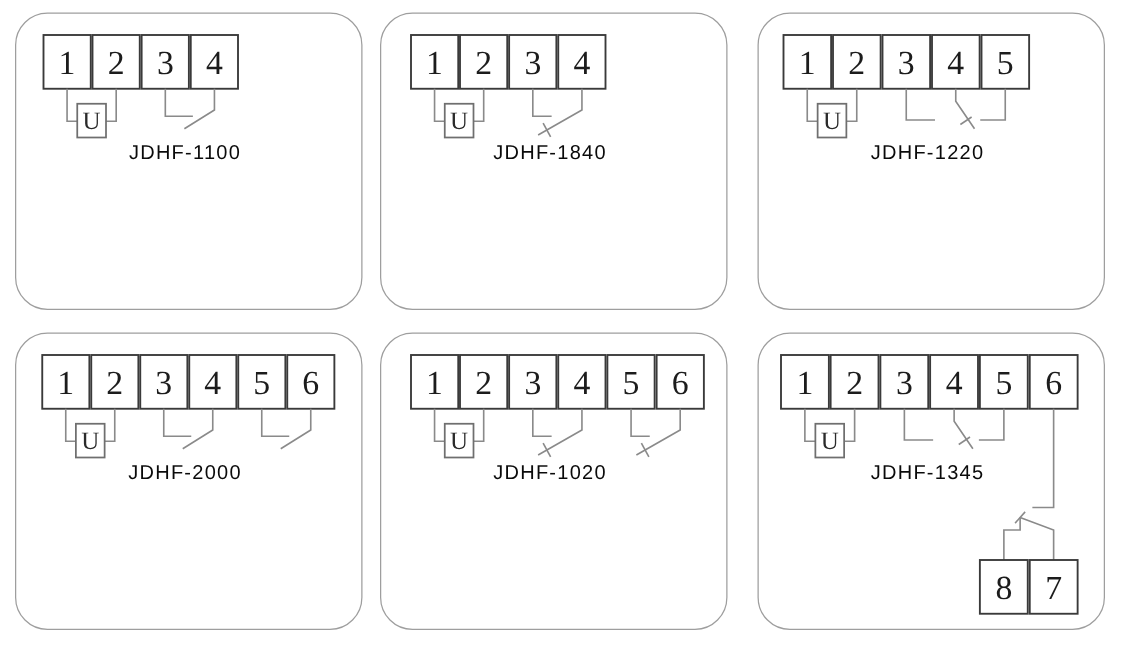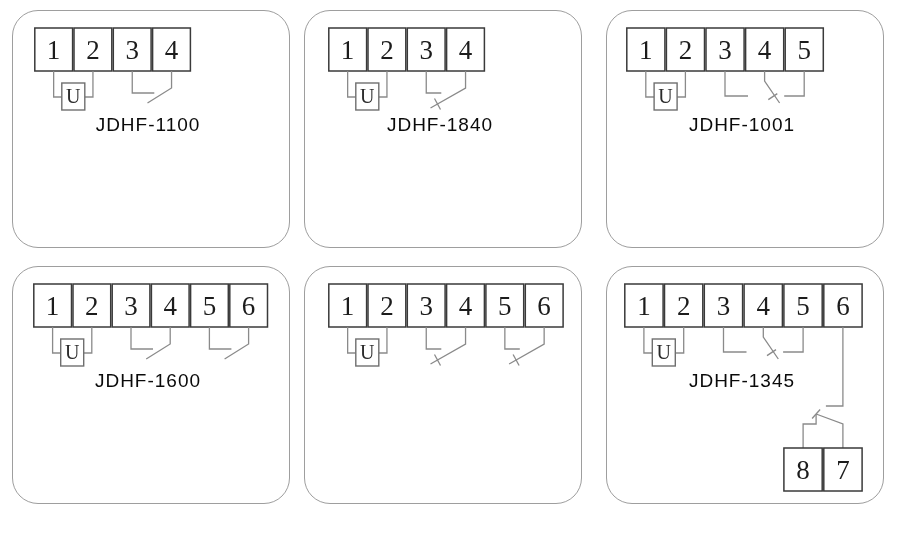--- a/index.html
+++ b/index.html
@@ -19,21 +19,21 @@
   .num{
     font-family:"Liberation Serif","DejaVu Serif",serif;
     font-size:27px;fill:#1c1c1c;text-anchor:middle;
   }
   .coil-letter{
     font-family:"Liberation Serif","DejaVu Serif",serif;
     font-size:20px;fill:#2a2a2a;text-anchor:middle;
   }
   .panel-label{
     position:absolute;left:0;right:6px;top:103px;text-align:center;
-    font-size:19px;color:#0a0a0a;letter-spacing:1px;white-space:nowrap;
+    font-size:16px;color:#0a0a0a;letter-spacing:1px;white-space:nowrap;
   }
 </style>
 </head>
 <body>
 
 <div id="canvas">
     <div class="panel" style="left: 12px; top: 10px; width: 278px; height: 238px;">
       <svg width="278" height="238">
         <g>
           <rect x="21.8" y="17" width="37.8" height="43" class="cell"></rect>
@@ -104,21 +104,21 @@
           <rect x="47.1" y="72" width="23" height="27" class="ubox"></rect>
           <text x="58.6" y="92" class="coil-letter">U</text>
         </g>
         <g>
           <path d="M 118 60 V 85 H 141.0" class="wire"></path>
           <path d="M 157.6 60 V 70 L 172.6 92" class="wire"></path>
           <path d="M 161.3 88.6 L 170.3 82.6" class="wire"></path>
           <path d="M 197.20000000000002 60 V 85 H 177.2" class="wire"></path>
         </g>
       </svg>
-      <div class="panel-label">JDHF-1001</div>
+      <div class="panel-label">JDHF-1220</div>
     </div>
     <div class="panel" style="left: 12px; top: 266px; width: 278px; height: 238px;">
       <svg width="278" height="238">
         <g>
           <rect x="20.8" y="17" width="37.7" height="43" class="cell"></rect>
           <text x="39.6" y="48" class="num">1</text>
           <rect x="60.0" y="17" width="37.7" height="43" class="cell"></rect>
           <text x="78.8" y="48" class="num">2</text>
           <rect x="99.2" y="17" width="37.7" height="43" class="cell"></rect>
           <text x="118.0" y="48" class="num">3</text>
@@ -137,21 +137,21 @@
         </g>
         <g>
           <path d="M 118 60 V 82 H 140.0" class="wire"></path>
           <path d="M 157.20000000000002 60 V 77 L 133.2 92" class="wire"></path>
         </g>
         <g>
           <path d="M 196.4 60 V 82 H 218.4" class="wire"></path>
           <path d="M 235.60000000000002 60 V 77 L 211.6 92" class="wire"></path>
         </g>
       </svg>
-      <div class="panel-label">JDHF-1600</div>
+      <div class="panel-label">JDHF-2000</div>
     </div>
     <div class="panel" style="left: 304px; top: 266px; width: 278px; height: 238px;">
       <svg width="278" height="238">
         <g>
           <rect x="23.8" y="17" width="37.8" height="43" class="cell"></rect>
           <text x="42.6" y="48" class="num">1</text>
           <rect x="63.0" y="17" width="37.8" height="43" class="cell"></rect>
           <text x="81.9" y="48" class="num">2</text>
           <rect x="102.3" y="17" width="37.8" height="43" class="cell"></rect>
           <text x="121.3" y="48" class="num">3</text>
@@ -172,20 +172,21 @@
           <path d="M 121.25 60 V 82 H 136.3" class="wire"></path>
           <path d="M 160.54999999999998 60 V 77 L 125.5 97" class="wire"></path>
           <path d="M 129.5 87.5 L 135.5 98.5" class="wire"></path>
         </g>
         <g>
           <path d="M 199.85 60 V 82 H 214.8" class="wire"></path>
           <path d="M 239.14999999999998 60 V 77 L 204.1 97" class="wire"></path>
           <path d="M 208.1 87.5 L 214.1 98.5" class="wire"></path>
         </g>
       </svg>
+      <div class="panel-label">JDHF-1020</div>
     </div>
     <div class="panel" style="left: 606px; top: 266px; width: 278px; height: 238px;">
       <svg width="278" height="238">
         <g>
           <rect x="17.8" y="17" width="38.3" height="43" class="cell"></rect>
           <text x="36.9" y="48" class="num">1</text>
           <rect x="57.5" y="17" width="38.3" height="43" class="cell"></rect>
           <text x="76.7" y="48" class="num">2</text>
           <rect x="97.3" y="17" width="38.3" height="43" class="cell"></rect>
           <text x="116.5" y="48" class="num">3</text>

